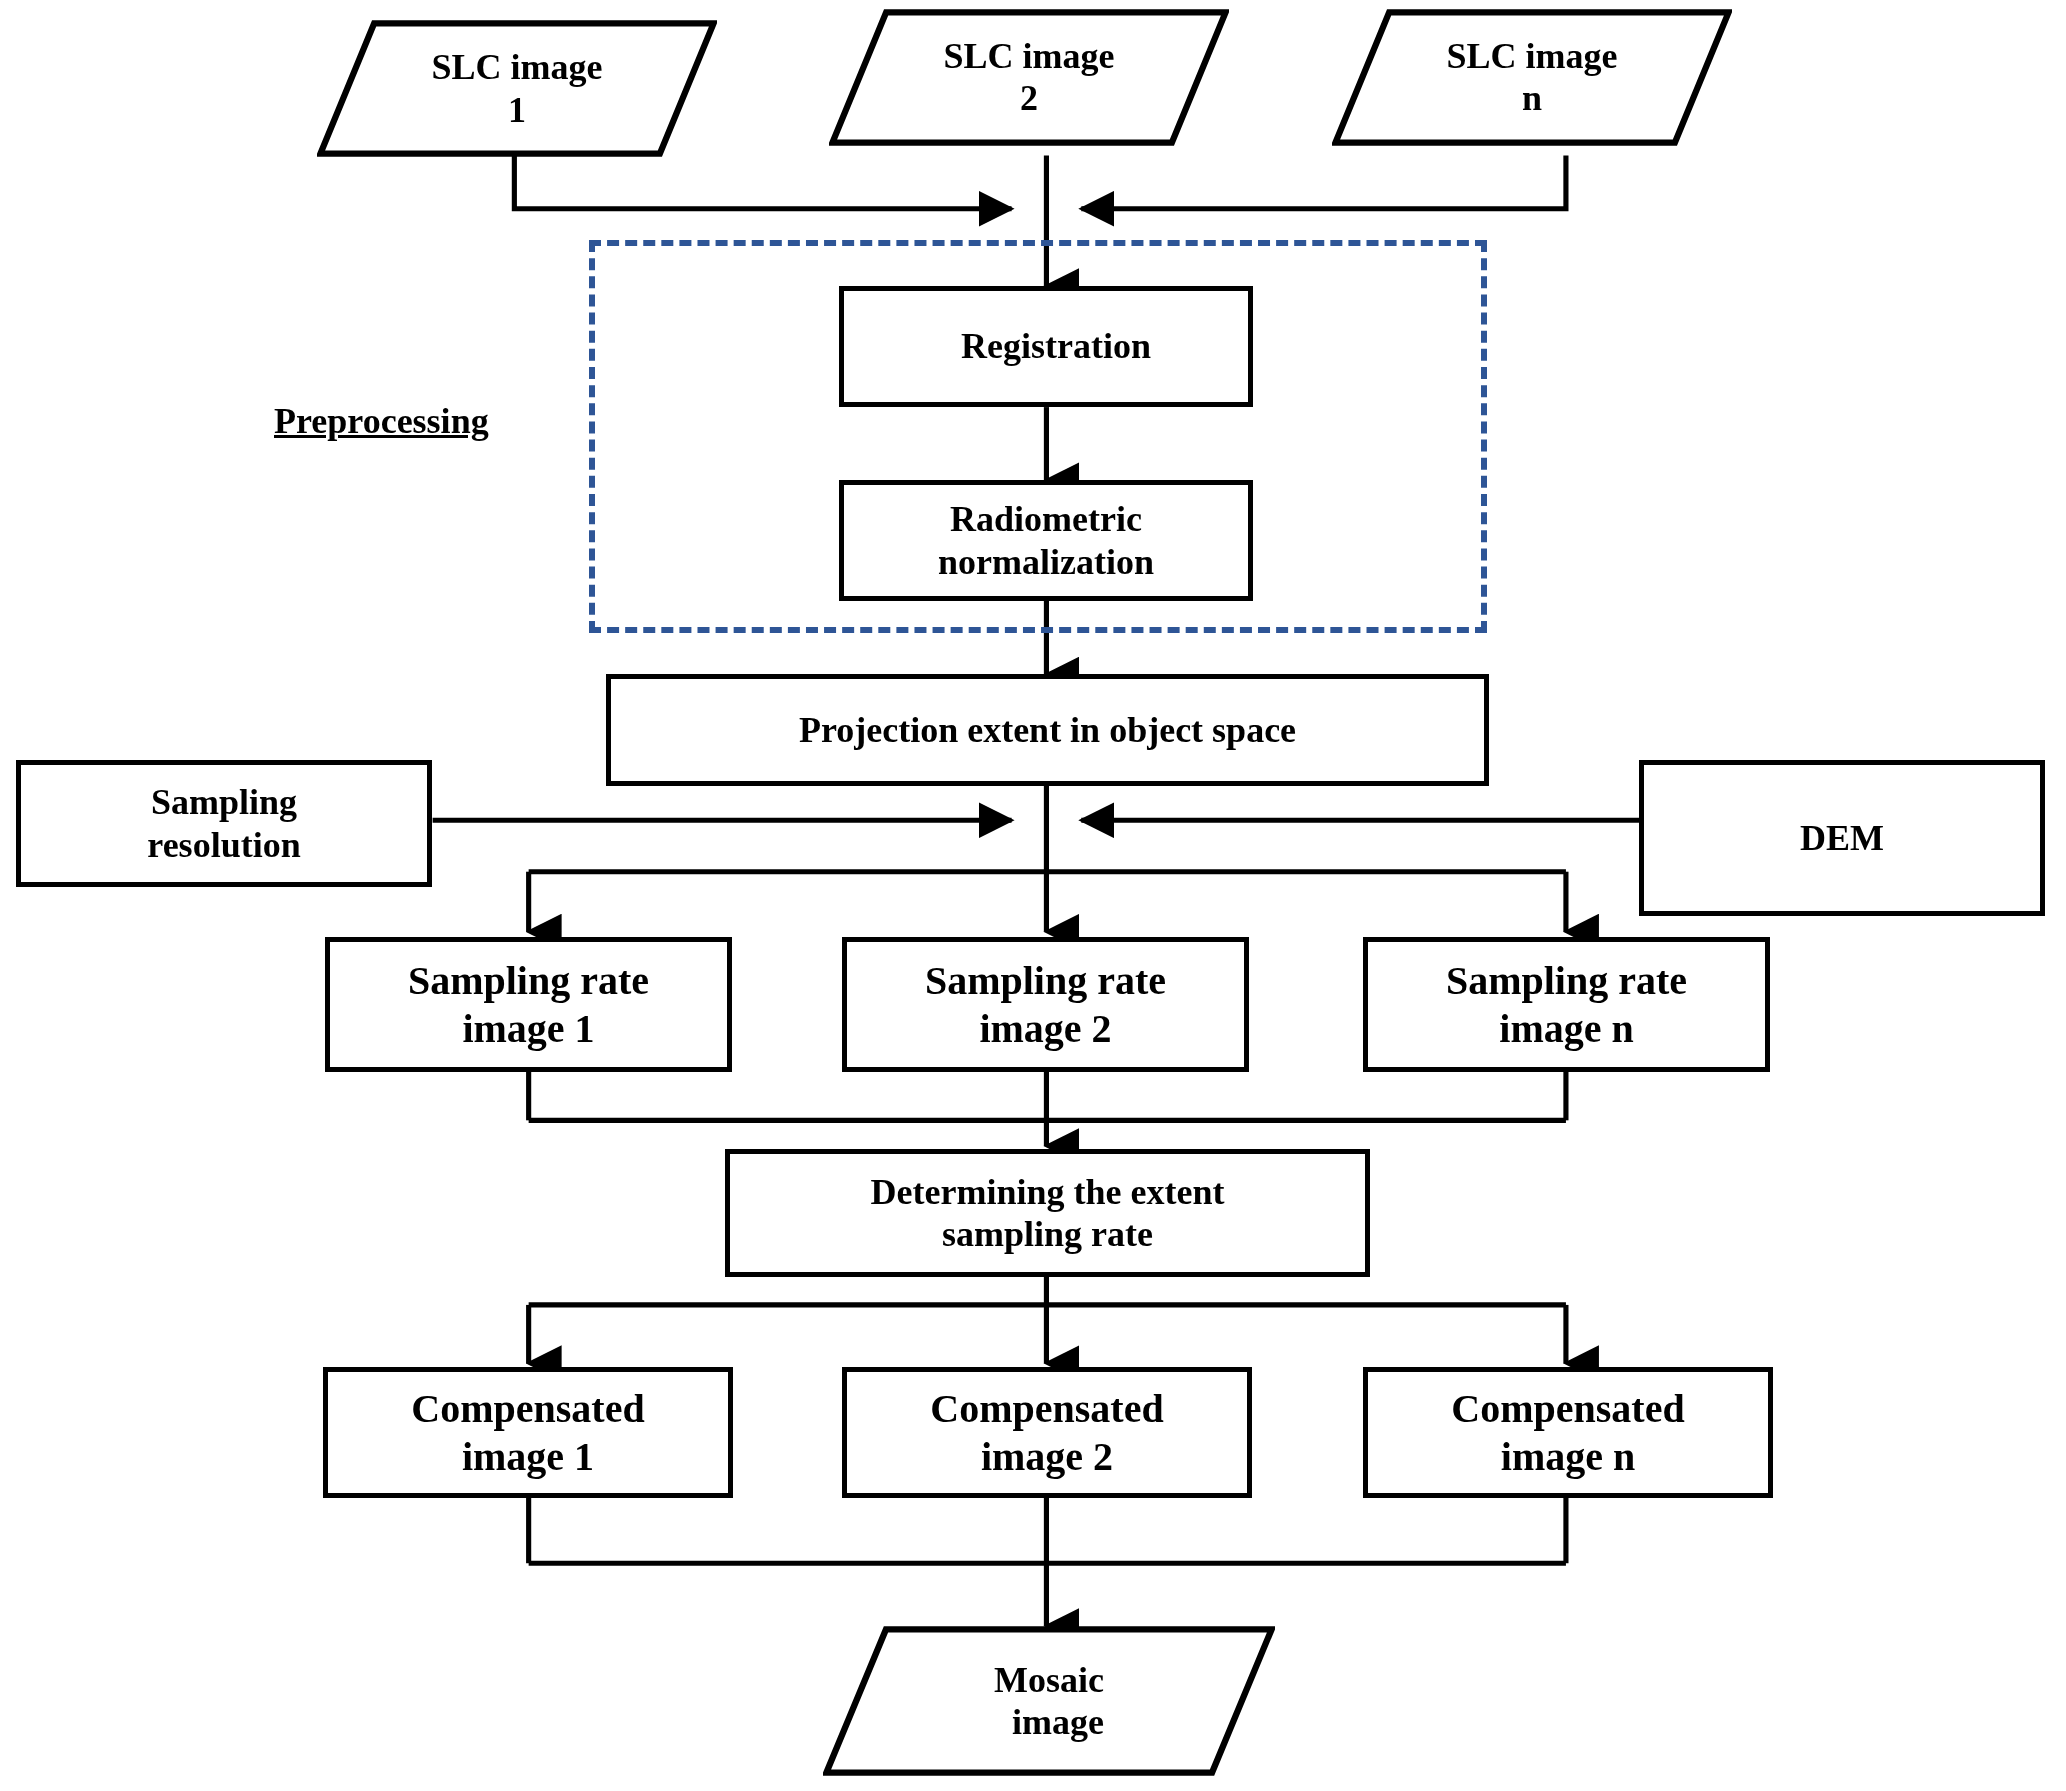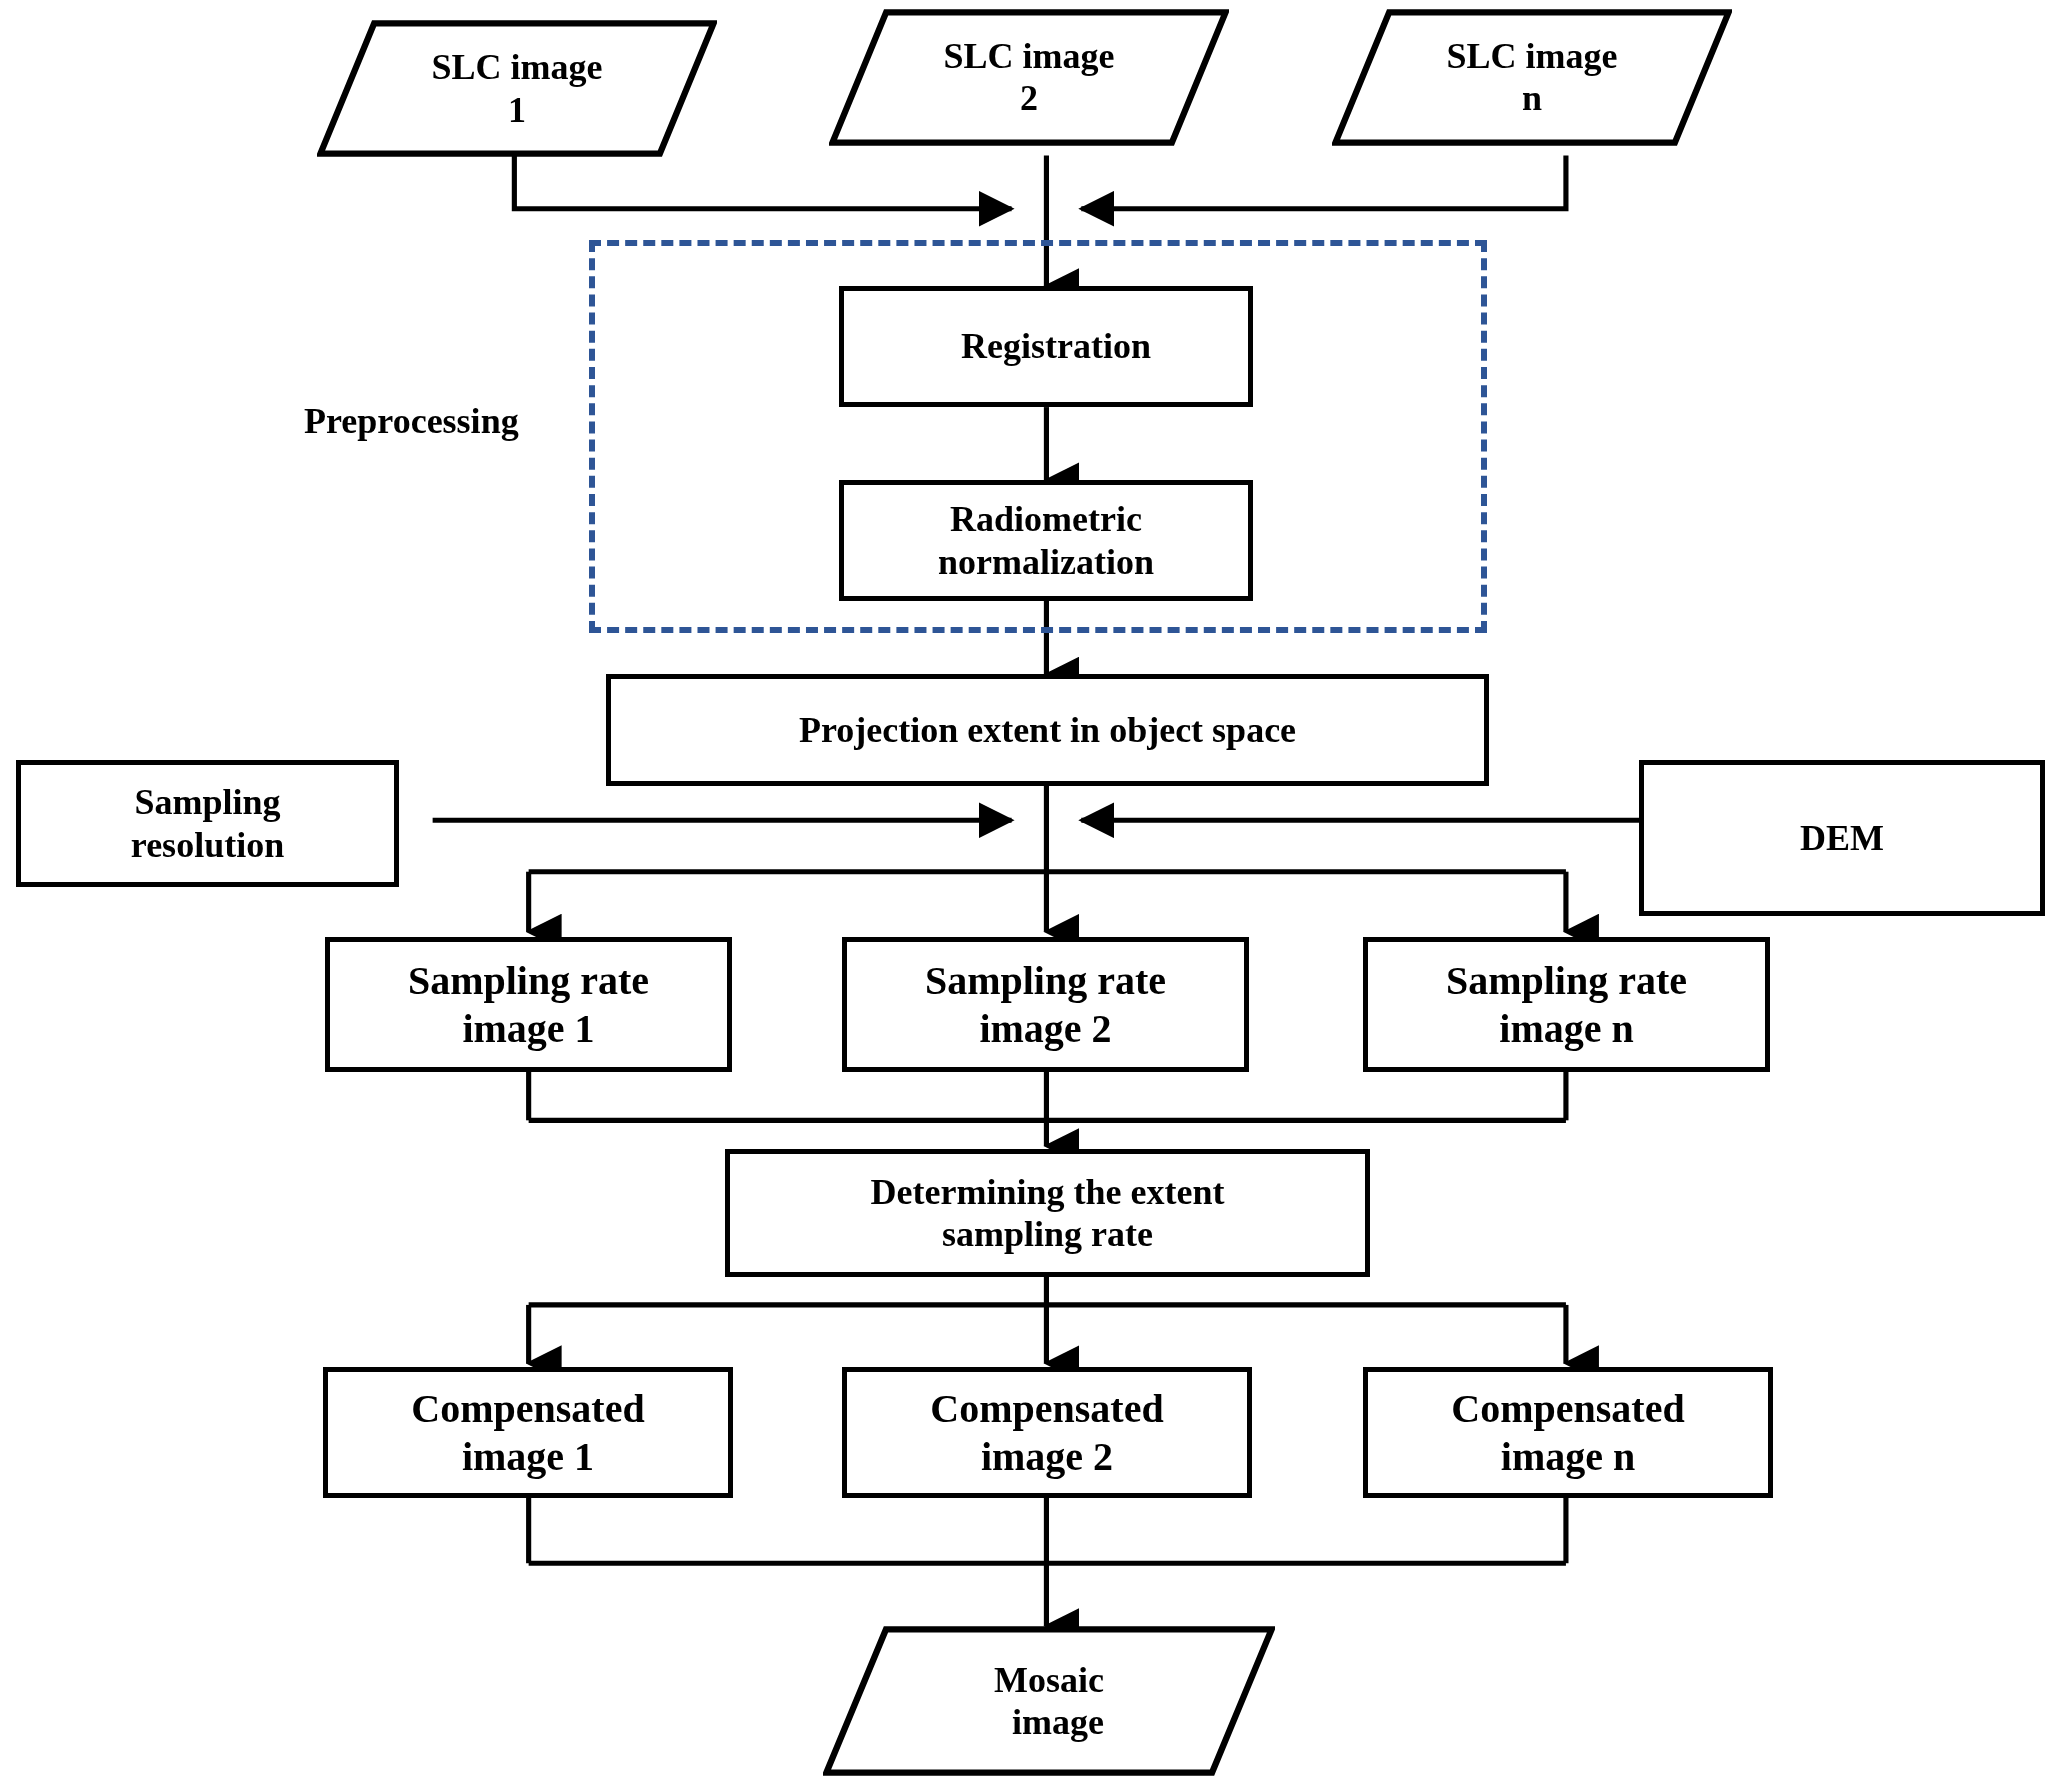--- a/index.html
+++ b/index.html
@@ -132,21 +132,21 @@
       <path d="M 925,2620 L 925,2735"></path>
       <path d="M 2740,2620 L 2740,2735"></path>
       <path d="M 925,2735 L 2740,2735"></path>
       <path d="M 1831,2620 L 1831,2845" marker-end="url(#ah-down)"></path>
 
     </g>
   </svg>
 
   <div class="dashbox" style="left:589px; top:240px; width:898px; height:393px;"></div>
 
-  <div class="plain-label fs-big" style="left:304px; top:400px;">Preprocessing</div>
+  <div class="plain-label fs-big" style="left:274px; top:400px;text-decoration:underline;">Preprocessing</div>
 
   <div class="para-wrap" style="left:317px; top:20px; width:400px; height:137px;">
     <svg viewBox="0 0 700 240" preserveAspectRatio="none">
       <polygon points="100,6 694,6 600,234 6,234" fill="#ffffff" stroke="#000000" stroke-width="11"></polygon>
     </svg>
     <div class="para-label fs-big" style="white-space:pre-line;">SLC image
 1</div>
   </div>
 
   <div class="para-wrap" style="left:829px; top:8.6px; width:400px; height:137px;">
@@ -165,21 +165,21 @@
 n</div>
   </div>
 
   <div class="node rect fs-big" style="left:839px; top:286px; width:414px; height:121px; white-space:pre-line;padding-left:20px;">Registration</div>
 
   <div class="node rect fs-big" style="left:839px; top:480px; width:414px; height:121px; white-space:pre-line;">Radiometric
 normalization</div>
 
   <div class="node rect fs-big" style="left:606px; top:674px; width:883px; height:112px; white-space:pre-line;">Projection extent in object space</div>
 
-  <div class="node rect fs-big" style="left:16px; top:760px; width:383px; height:127px; white-space:pre-line;text-align:center;">Sampling
+  <div class="node rect fs-big" style="left:16px; top:760px; width:416px; height:127px; white-space:pre-line;text-align:center;">Sampling
 resolution</div>
 
   <div class="node rect fs-big" style="left:1639px; top:760px; width:406px; height:156px; white-space:pre-line;">DEM</div>
 
   <div class="node rect fs-med" style="left:325px; top:937px; width:407px; height:135px; white-space:pre-line;">Sampling rate
 image 1</div>
 
   <div class="node rect fs-med" style="left:842px; top:937px; width:407px; height:135px; white-space:pre-line;">Sampling rate
 image 2</div>
 

